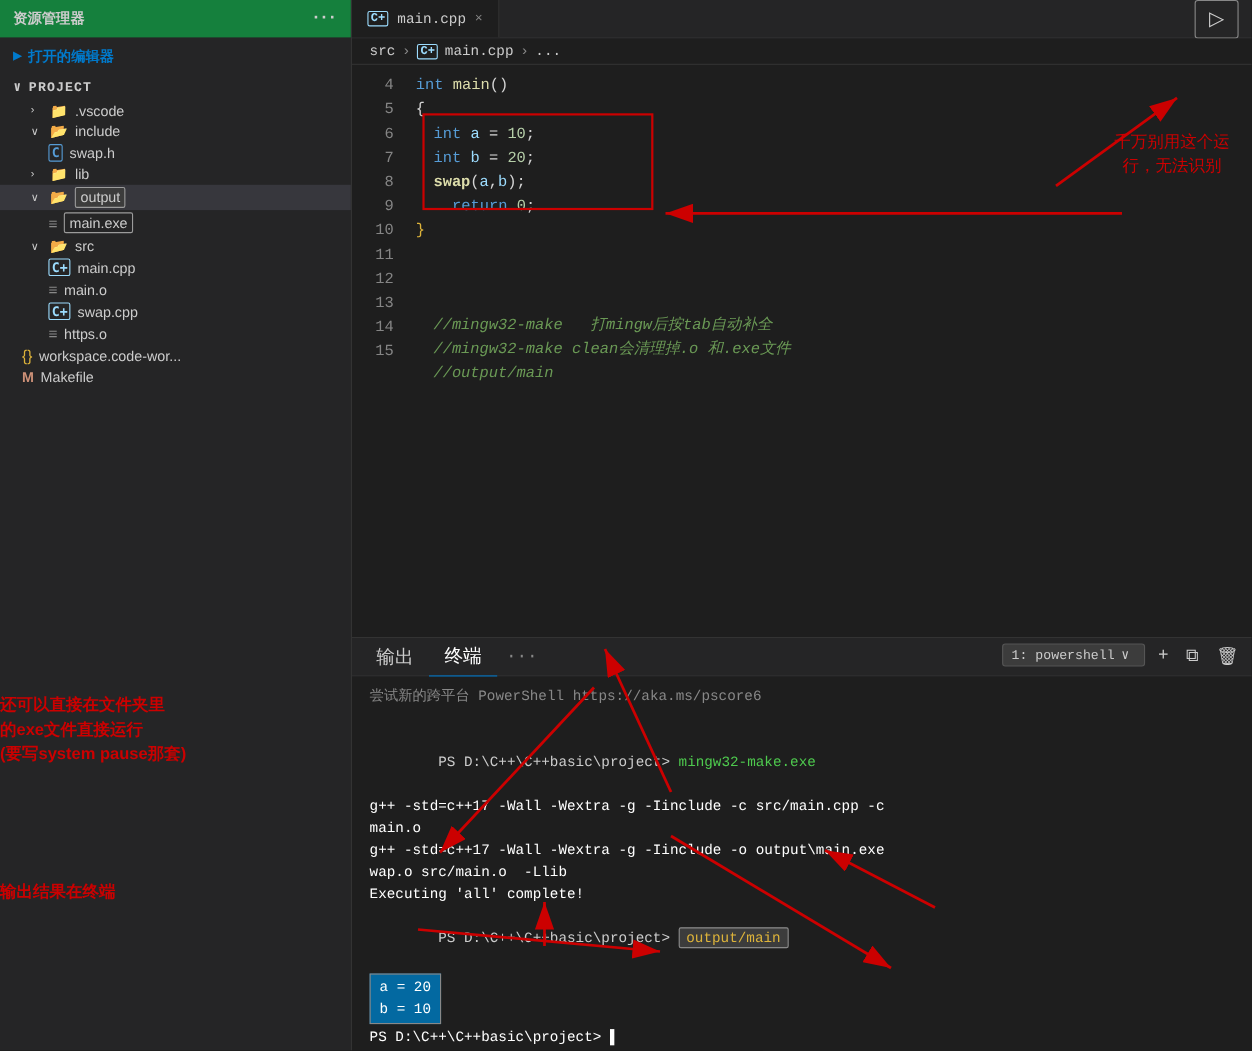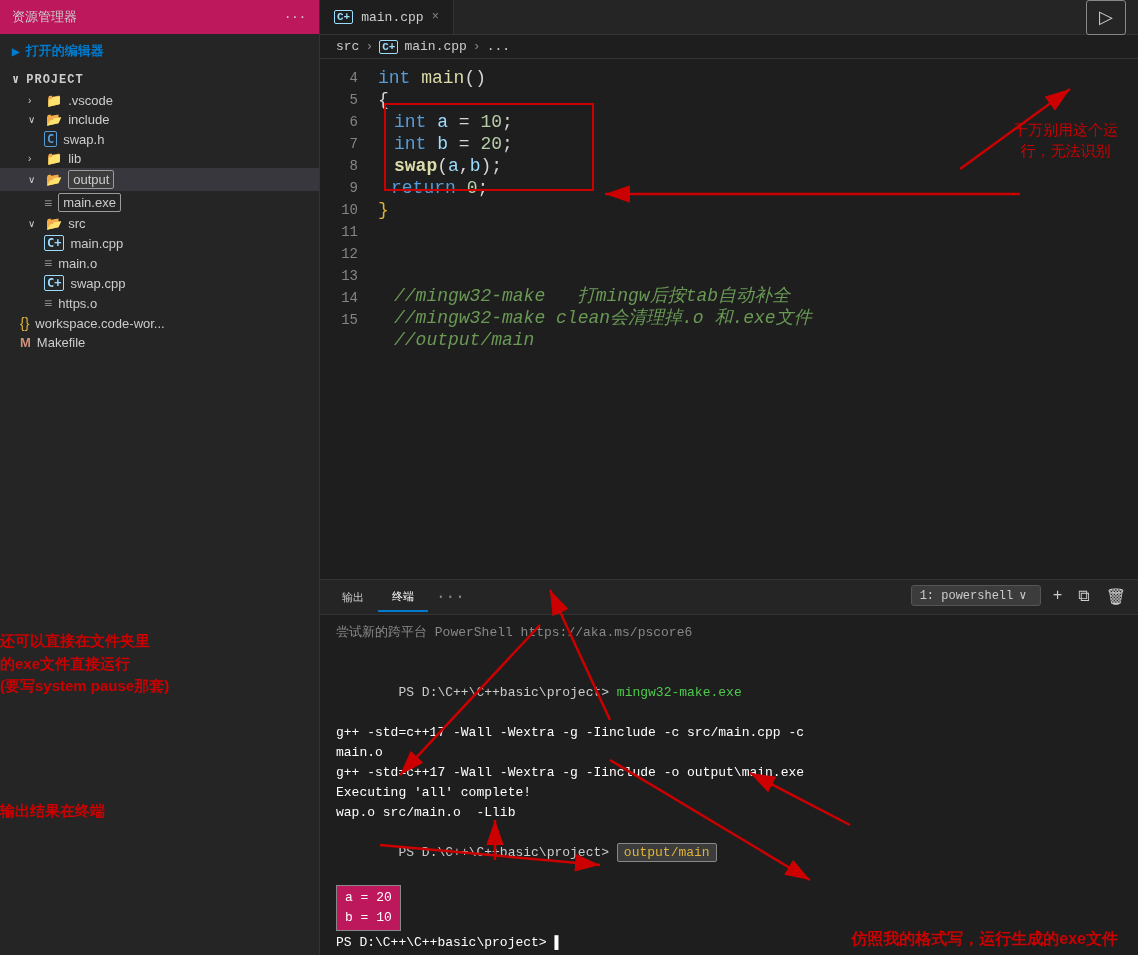--- a/index.html
+++ b/index.html
@@ -26,21 +26,22 @@
     }
 
     .sidebar-header {
       display: flex;
       align-items: center;
       justify-content: space-between;
       padding: 8px 12px;
       color: #cccccc;
       font-size: 13px;
       font-family: 'Microsoft YaHei', sans-serif;
-      background: #be185d;
+      background: #15803d;
+      font-weight: bold;
     }
 
     .sidebar-header-dots {
       color: #cccccc;
       font-size: 16px;
       letter-spacing: 2px;
     }
 
     .sidebar-section {
       padding: 4px 0;
@@ -267,21 +268,21 @@
       line-height: 22px;
       text-align: right;
       padding-right: 12px;
       background: #1e1e1e;
       user-select: none;
     }
 
     .code-content {
       flex: 1;
       padding: 8px 0 8px 8px;
-      font-size: 18px;
+      font-size: 14px;
       line-height: 22px;
       color: #d4d4d4;
       overflow: hidden;
     }
 
     .code-line {
       height: 22px;
       white-space: pre;
       display: flex;
       align-items: center;
@@ -311,21 +312,21 @@
       background: #252526;
       height: 35px;
       border-bottom: 1px solid #333;
       gap: 0;
       padding: 0 8px;
     }
 
     .terminal-tab {
       padding: 6px 14px;
       color: #cccccc;
-      font-size: 11px;
+      font-size: 17px;
       font-family: Liberation Mono, monospace;
       cursor: pointer;
     }
 
     .terminal-tab.active {
       border-bottom: 2px solid #007acc;
       color: #ffffff;
     }
 
     .terminal-tab-dots {
@@ -579,21 +580,21 @@
       </div>
       <div class="code-line" style="margin-left:16px;">
         <span class="kw">int</span>&nbsp;<span class="var">a</span>&nbsp;<span class="op">=</span>&nbsp;<span class="num">10</span><span class="punct">;</span>
       </div>
       <div class="code-line" style="margin-left:16px;">
         <span class="kw">int</span>&nbsp;<span class="var">b</span>&nbsp;<span class="op">=</span>&nbsp;<span class="num">20</span><span class="punct">;</span>
       </div>
       <div class="code-line" style="margin-left:16px;align-items:center;">
         <span class="fn" style="font-weight:bold;">swap</span><span class="punct">(</span><span class="var">a</span><span class="punct">,</span><span class="var">b</span><span class="punct">);</span>
       </div>
-      <div class="code-line" style="margin-left:13px;">
+      <div class="code-line" style="margin-left:33px;">
         <span class="kw">return</span>&nbsp;<span class="num">0</span><span class="punct">;</span>
       </div>
       <div class="code-line">
         <span class="punct" style="color:#ddb33a;">}</span>
       </div>
       <div class="code-line"></div>
       <div class="code-line"></div>
       <div class="code-line" style="margin-left:16px;">
         <span class="cm">//mingw32-make&nbsp;&nbsp;&nbsp;打mingw后按tab自动补全</span>
       </div>
@@ -643,35 +644,32 @@
 
     <div class="terminal-content" style="position:relative;">
       <div class="term-line term-gray">尝试新的跨平台 PowerShell https://aka.ms/pscore6</div>
       <div class="term-line">&nbsp;</div>
       <div class="term-line">
         <span style="color:#cccccc;">PS D:\C++\C++basic\project&gt; </span><span class="term-green">mingw32-make.exe</span>
       </div>
       <div class="term-line term-white">g++ -std=c++17 -Wall -Wextra -g -Iinclude -c src/main.cpp -c</div>
       <div class="term-line term-white">main.o</div>
       <div class="term-line term-white">g++ -std=c++17 -Wall -Wextra -g -Iinclude -o output\main.exe</div>
+      <div class="term-line term-white">wap.o src/main.o&nbsp; -Llib</div>
       <div class="term-line term-white">Executing 'all' complete!</div>
-      <div class="term-line term-white">wap.o src/main.o&nbsp; -Llib</div>
       <div class="term-line">
         <span style="color:#cccccc;">PS D:\C++\C++basic\project&gt; </span><span style="background:#3c3c3c; border:1px solid #888; color:#ddb33a; padding:1px 6px; border-radius:2px;">output/main</span>
       </div>
-      <div style="display:inline-block; border:1px solid #888; padding:2px 8px; margin-top:2px; background:#be185d;">
+      <div style="display:inline-block; border:1px solid #888; padding:2px 8px; margin-top:2px; background:#0369a1;">
         <div class="term-line term-white">a = 20</div>
         <div class="term-line term-white">b = 10</div>
       </div>
       <div class="term-line term-white" style="margin-top:2px;">PS D:\C++\C++basic\project&gt; ▌</div>
 
       
-      <div style="position:absolute; right:20px; bottom:20px; color:#cc0000; font-family:'Microsoft YaHei',sans-serif; font-size:16px; font-weight:bold; text-align:center;">
-        仿照我的格式写，运行生成的exe文件
-      </div>
 
       
       <svg style="position:absolute;top:0;left:0;width:100%;height:100%;pointer-events:none;">
         <defs>
           <marker id="ah2" markerWidth="10" markerHeight="7" refX="10" refY="3.5" orient="auto">
             <polygon points="0 0, 10 3.5, 0 7" fill="#cc0000"></polygon>
           </marker>
         </defs>
 
         <line x1="220" y1="10" x2="80" y2="160" stroke="#cc0000" stroke-width="2.5" marker-end="url(#ah2)"></line>

